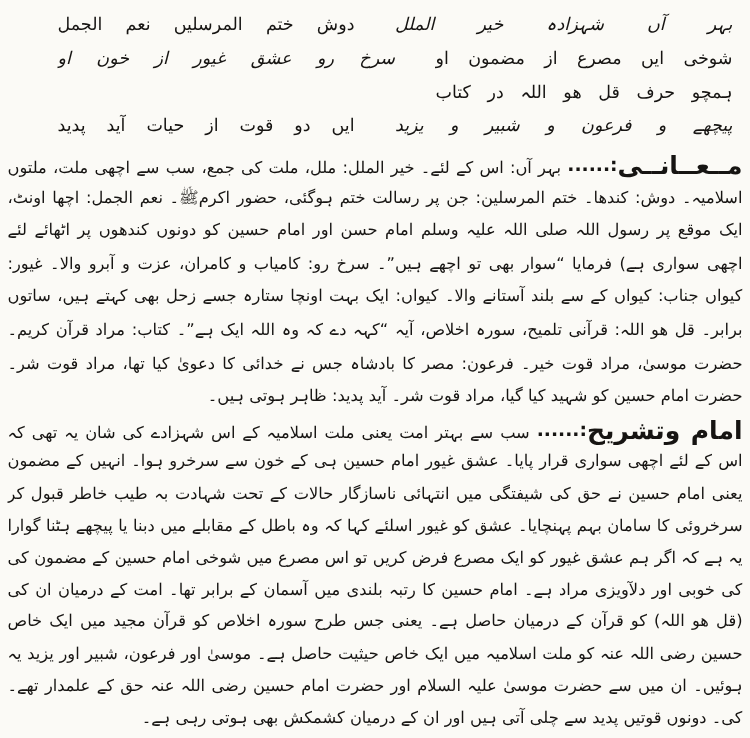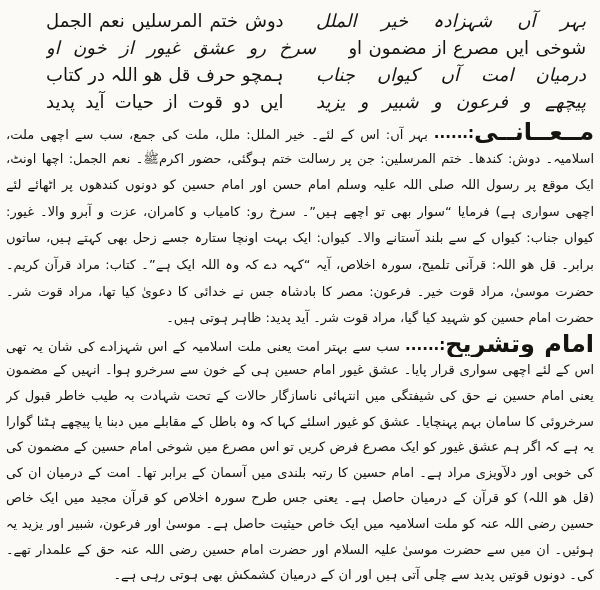--- a/index.html
+++ b/index.html
@@ -25,21 +25,21 @@
     box-sizing: border-box;
     padding: 2px 14px 4px 46px;
   }
   .couplet {
     display: flex;
     justify-content: space-between;
     height: 27px;
     overflow: hidden;
   }
   .misra {
-    font-size: 18px;
+    font-size: 14px;
     line-height: 27px;
     text-align: justify;
     text-align-last: justify;
     overflow: hidden;
   }
   .m1 { width: 50%; font-style: italic; }
   .m2 { width: 44%; }
   
   .section {
     box-sizing: border-box;
@@ -49,21 +49,21 @@
     font-size: 13px;
     text-align: justify;
     text-align-last: justify;
     overflow: hidden;
     white-space: normal;
   }
   .meanings .bline    { line-height: 26.6px; height: 26.6px; }
   .translation .bline { line-height: 25.6px; height: 25.6px; }
   .bline.short { text-align-last: auto; } 
   .sect {
-    font-size: 24px;
+    font-size: 20px;
     font-weight: bold;
     letter-spacing: 0.5px;
     vertical-align: -1px;
   }
   .sep {
     font-size: 15px;
     font-weight: bold;
     vertical-align: 1px;
   }
 </style>
@@ -75,21 +75,20 @@
   <div class="poem">
     <div class="couplet">
       <div class="misra m1">بہر آں شہزادہ خیر الملل</div>
       <div class="misra m2">دوش ختم المرسلیں نعم الجمل</div>
     </div>
     <div class="couplet">
       <div class="misra m2">شوخی ایں مصرع از مضمون او</div>
       <div class="misra m1">سرخ رو عشق غیور از خون او</div>
     </div>
     <div class="couplet">
-      <div class="misra m1">درمیان امت آں کیواں جناب</div>
       <div class="misra m2">ہمچو حرف قل ھو اللہ در کتاب</div>
     </div>
     <div class="couplet">
       <div class="misra m1">پیچھے و فرعون و شبیر و یزید</div>
       <div class="misra m2">ایں دو قوت از حیات آید پدید</div>
     </div>
   </div>
 
   <div class="section meanings">
     <div class="bline">

